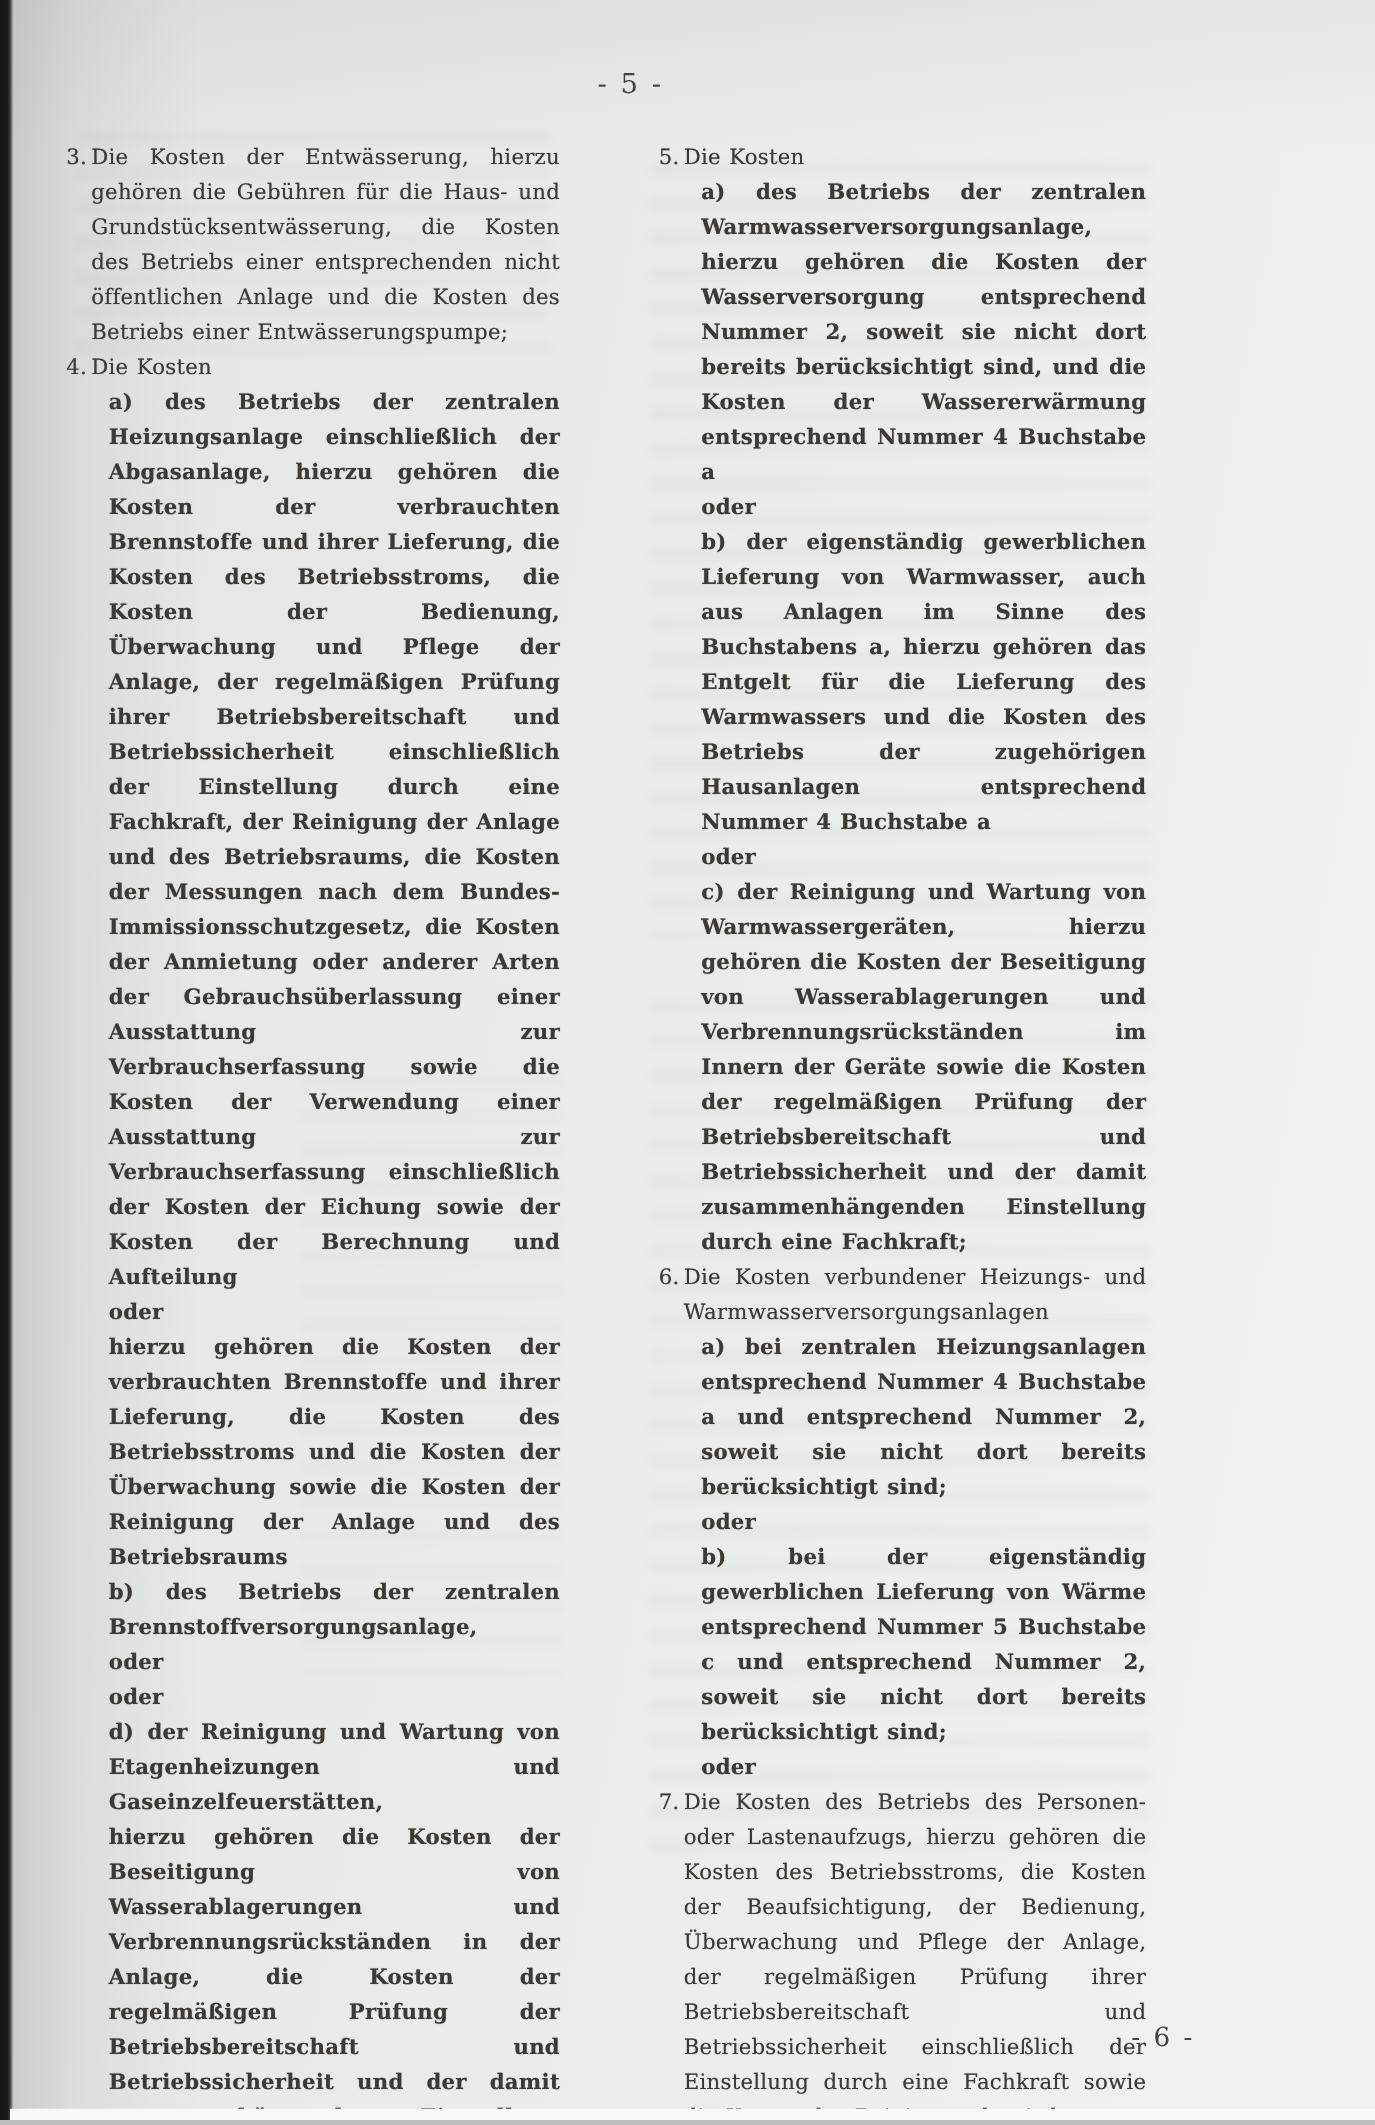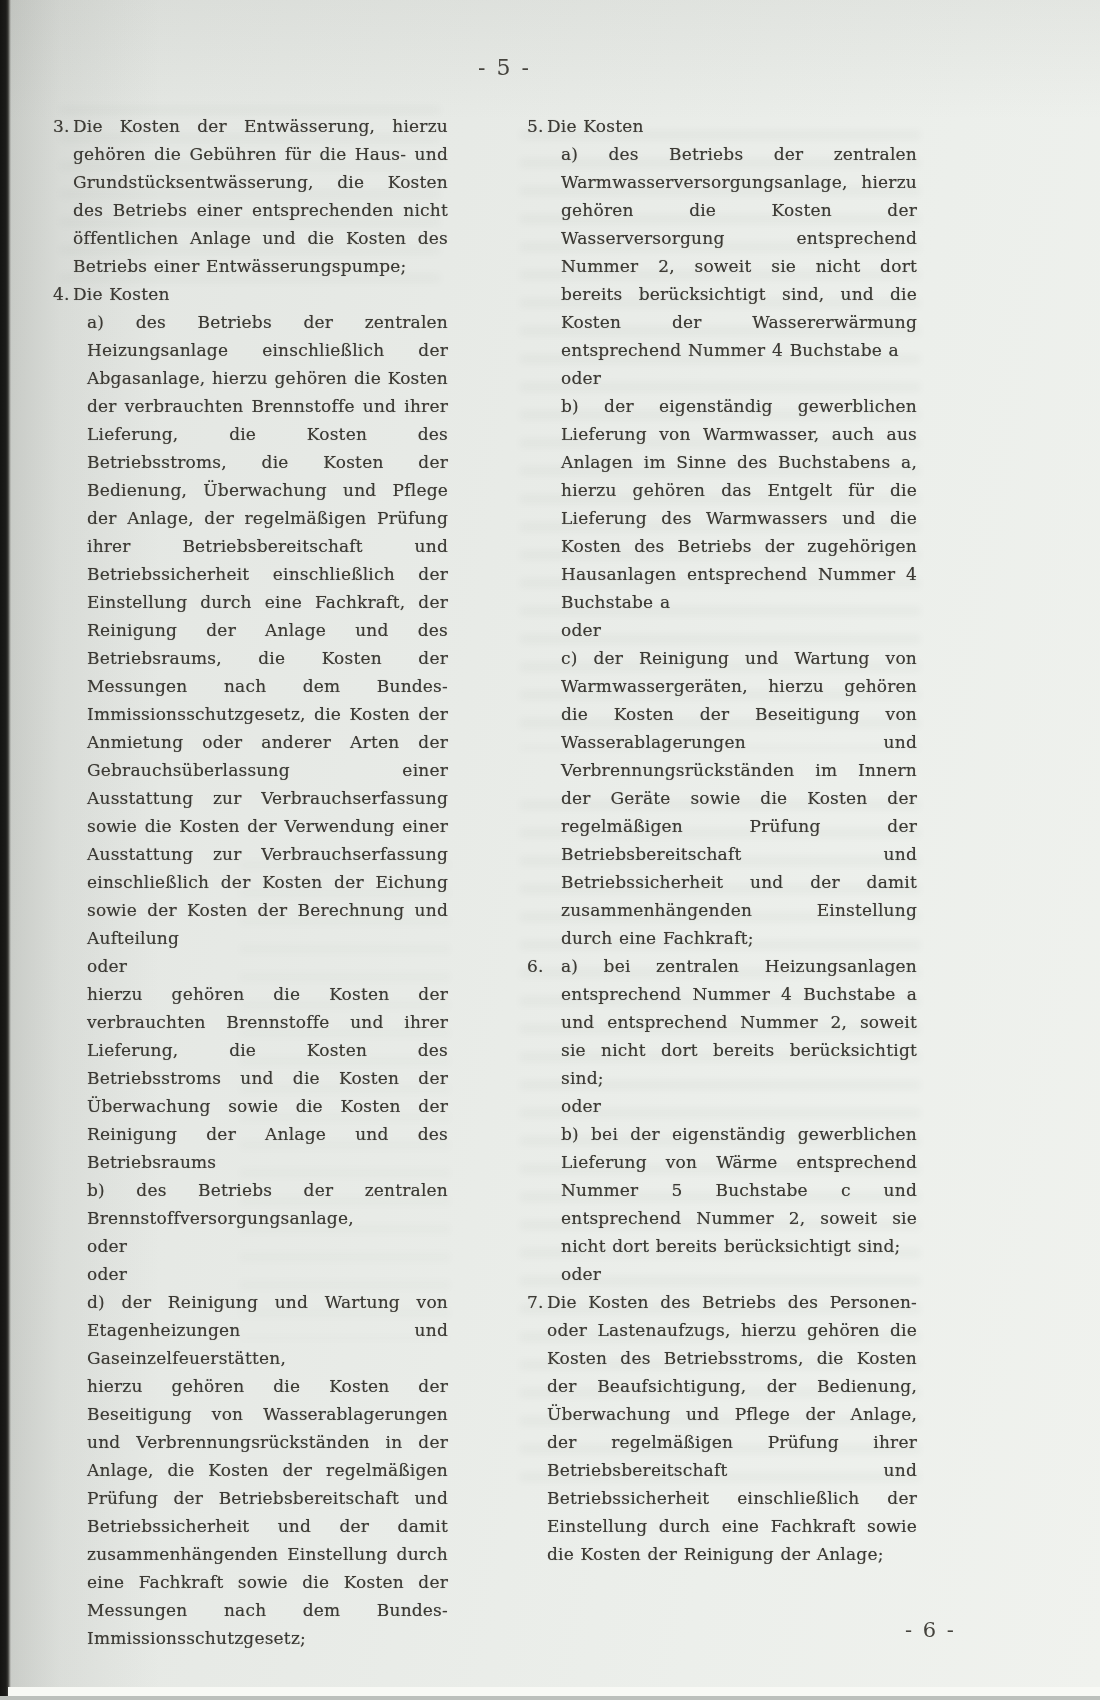--- a/index.html
+++ b/index.html
@@ -93,21 +93,21 @@
     position: relative;
     margin: 0 0 0 20px;
   }
   .block .num {
     position: absolute;
     left: -20px;
     top: 0;
     width: 20px;
     text-align: left;
   }
-  .block[data-indent="1"] { padding-left: 14px; }
+  .block[data-indent="1"] { padding-left: 14px; font-weight: bold; }
 </style>
 </head>
 <body>
 
 <div id="screen">
   <div class="paper"></div>
 
   <div class="bleed b1"></div>
   <div class="bleed b2"></div>
   <div class="bleed b3"></div>
@@ -165,21 +165,21 @@
       <div class="block" data-indent="1">
         <span class="num"></span><span class="txt">b) der eigenständig gewerblichen Lieferung von Warmwasser, auch aus Anlagen im Sinne des Buchstabens a, hierzu gehören das Entgelt für die Lieferung des Warmwassers und die Kosten des Betriebs der zugehörigen Hausanlagen entsprechend Nummer 4 Buchstabe a</span>
       </div>
       <div class="block" data-indent="1">
         <span class="num"></span><span class="txt">oder</span>
       </div>
       <div class="block" data-indent="1">
         <span class="num"></span><span class="txt">c) der Reinigung und Wartung von Warmwassergeräten, hierzu gehören die Kosten der Beseitigung von Wasserablagerungen und Verbrennungsrückständen im Innern der Geräte sowie die Kosten der regelmäßigen Prüfung der Betriebsbereitschaft und Betriebssicherheit und der damit zusammenhängenden Einstellung durch eine Fachkraft;</span>
       </div>
       <div class="block" data-indent="0">
-        <span class="num">6.</span>
+        <span class="num">6.</span><span class="txt">Die Kosten verbundener Heizungs- und Warmwasserversorgungsanlagen</span>
       </div>
       <div class="block" data-indent="1">
         <span class="num"></span><span class="txt">a) bei zentralen Heizungsanlagen entsprechend Nummer 4 Buchstabe a und entsprechend Nummer 2, soweit sie nicht dort bereits berücksichtigt sind;</span>
       </div>
       <div class="block" data-indent="1">
         <span class="num"></span><span class="txt">oder</span>
       </div>
       <div class="block" data-indent="1">
         <span class="num"></span><span class="txt">b) bei der eigenständig gewerblichen Lieferung von Wärme entsprechend Nummer 5 Buchstabe c und entsprechend Nummer 2, soweit sie nicht dort bereits berücksichtigt sind;</span>
       </div>

